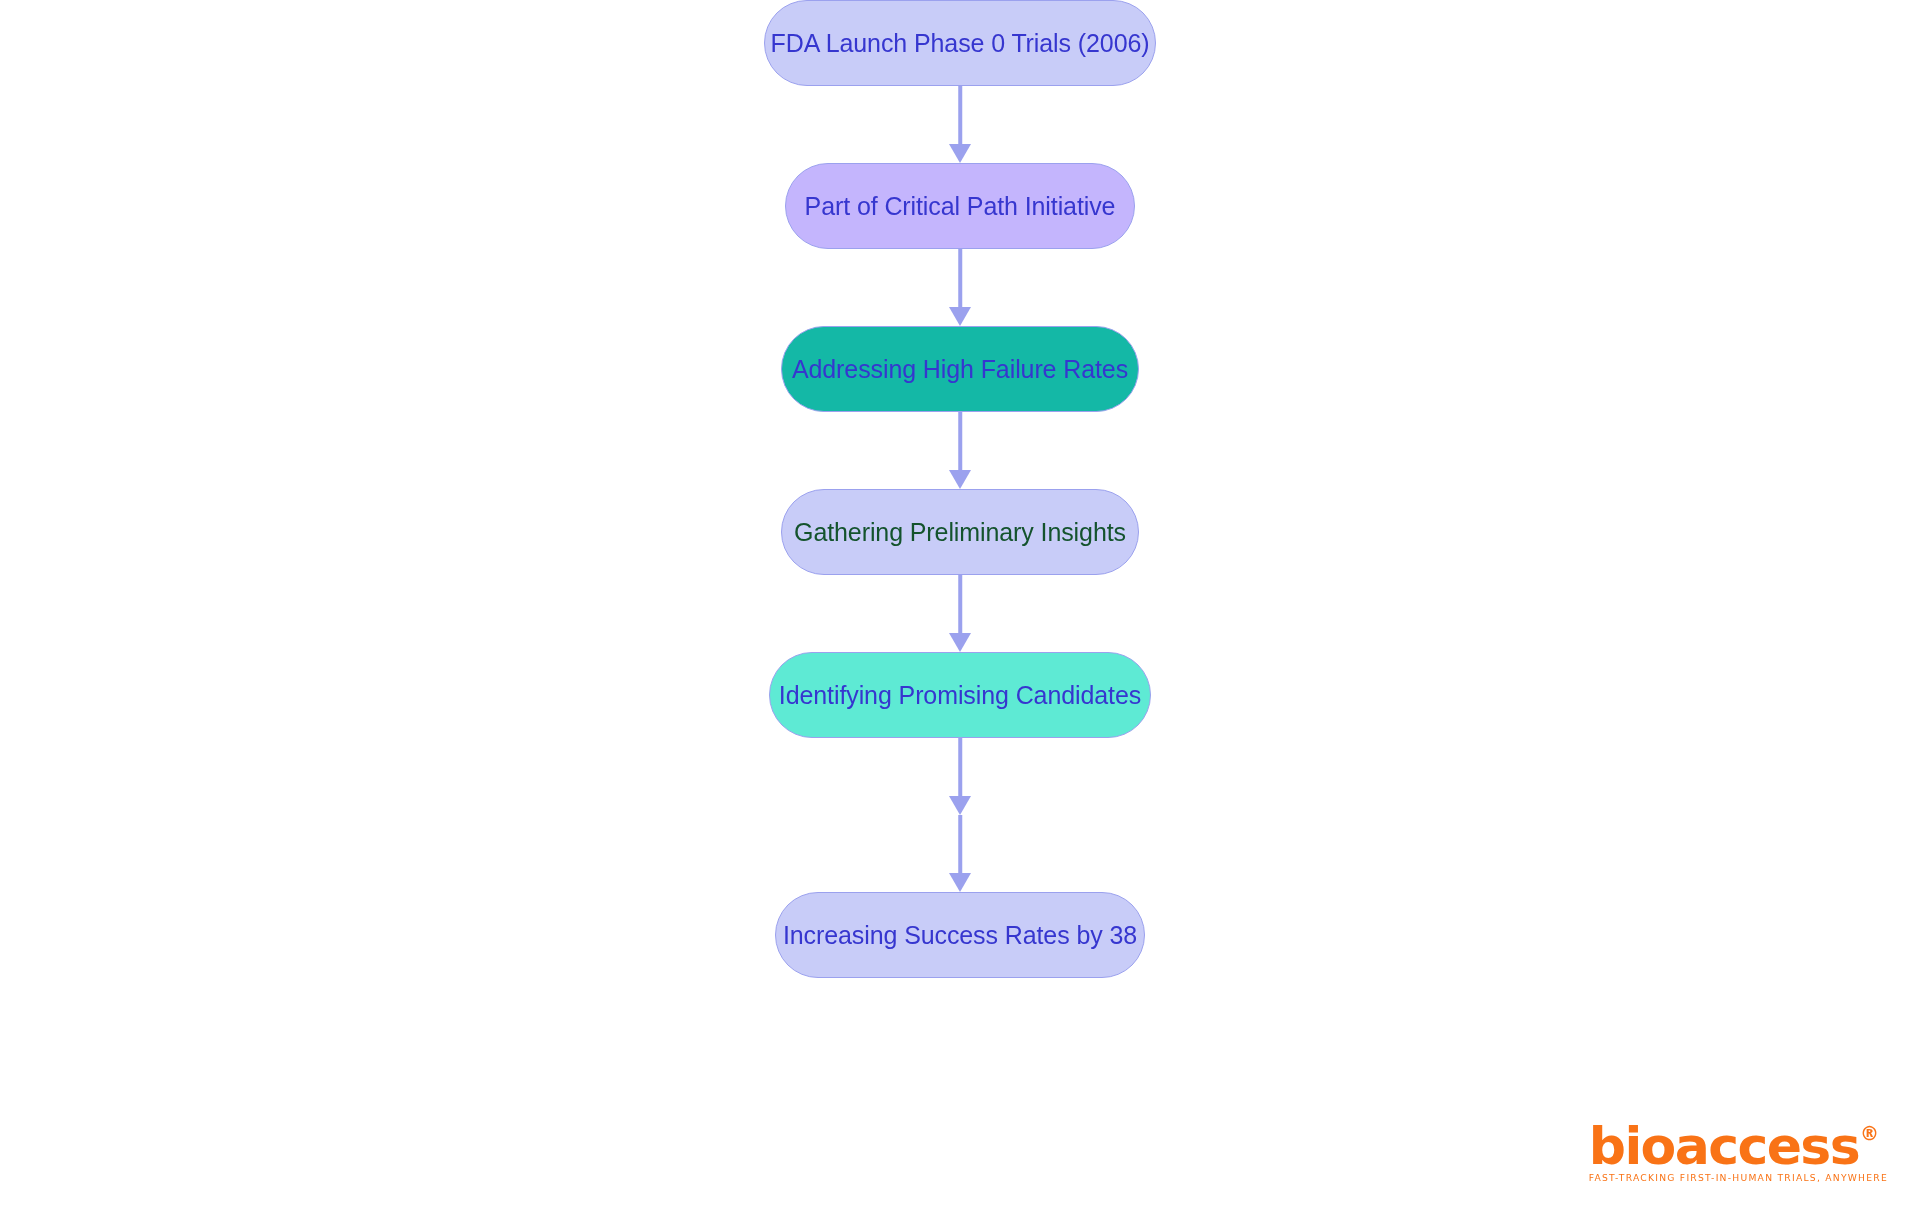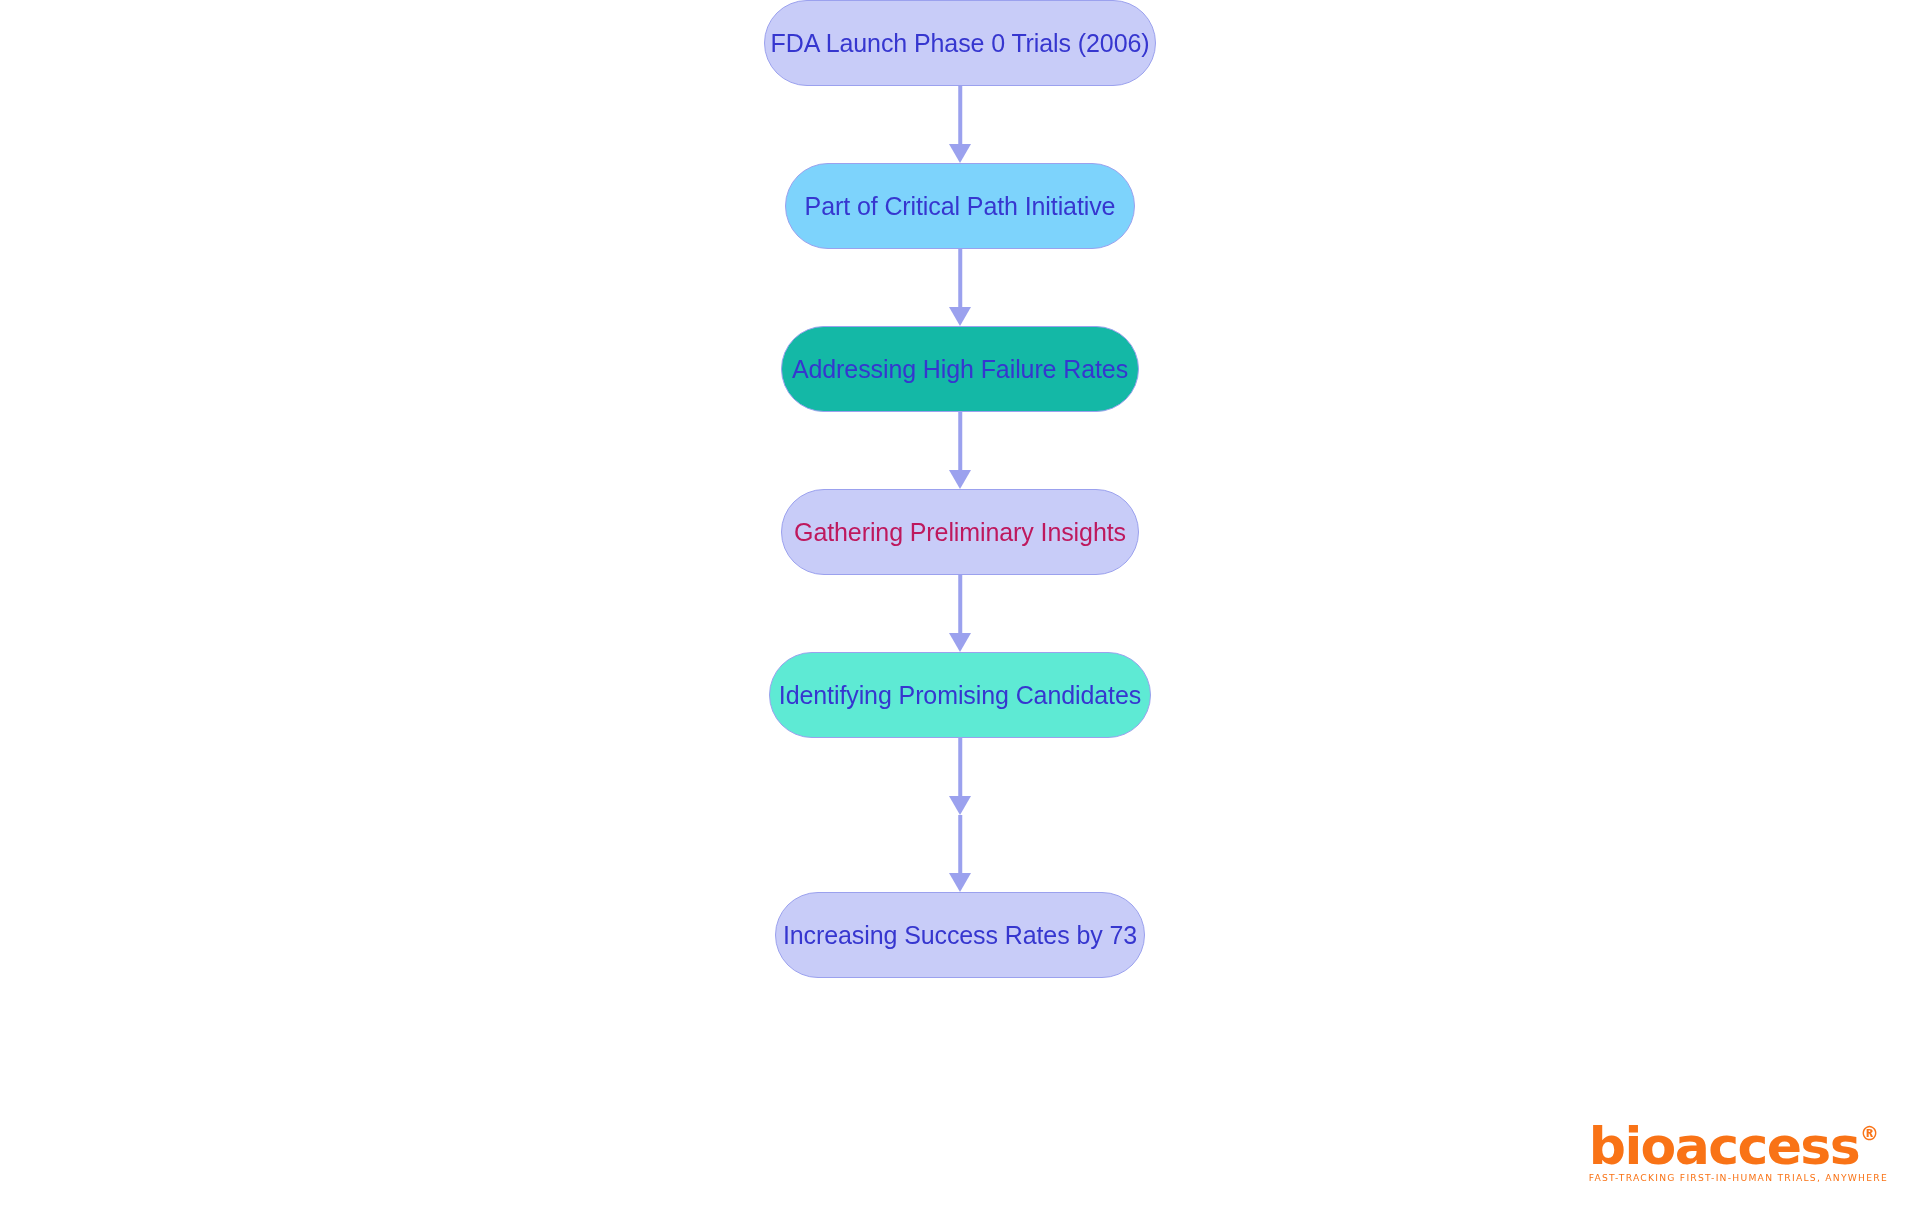--- a/index.html
+++ b/index.html
@@ -129,40 +129,40 @@
 
     <div class="flow-node" style="width: 392px; background: rgb(200, 204, 248); border-color: rgb(155, 161, 238);">
       <span class="node-label" style="color: rgb(54, 54, 207);">FDA Launch Phase 0 Trials (2006)</span>
     </div>
 
     <div class="flow-connector">
       <span class="conn-line" style="background: rgb(155, 161, 238);"></span>
       <span class="conn-head" style="border-top-color: rgb(155, 161, 238);"></span>
     </div>
 
-    <div class="flow-node" style="width: 350px; background: #7dd3fc; border-color: rgb(155, 161, 238);">
+    <div class="flow-node" style="width: 350px; background: #c4b5fd; border-color: rgb(155, 161, 238);">
       <span class="node-label" style="color: rgb(54, 54, 207);">Part of Critical Path Initiative</span>
     </div>
 
     <div class="flow-connector">
       <span class="conn-line" style="background: rgb(155, 161, 238);"></span>
       <span class="conn-head" style="border-top-color: rgb(155, 161, 238);"></span>
     </div>
 
     <div class="flow-node" style="width: 358px; background: #14b8a6; border-color: rgb(155, 161, 238);">
       <span class="node-label" style="color: rgb(54, 54, 207);">Addressing High Failure Rates</span>
     </div>
 
     <div class="flow-connector">
       <span class="conn-line" style="background: rgb(155, 161, 238);"></span>
       <span class="conn-head" style="border-top-color: rgb(155, 161, 238);"></span>
     </div>
 
     <div class="flow-node" style="width: 358px; background: rgb(200, 204, 248); border-color: rgb(155, 161, 238);">
-      <span class="node-label" style="color: #be185d;">Gathering Preliminary Insights</span>
+      <span class="node-label" style="color: #14532d;">Gathering Preliminary Insights</span>
     </div>
 
     <div class="flow-connector">
       <span class="conn-line" style="background: rgb(155, 161, 238);"></span>
       <span class="conn-head" style="border-top-color: rgb(155, 161, 238);"></span>
     </div>
 
     <div class="flow-node" style="width: 382px; background: #5eead4; border-color: rgb(155, 161, 238);">
       <span class="node-label" style="color: rgb(54, 54, 207);">Identifying Promising Candidates</span>
     </div>
@@ -172,21 +172,21 @@
       <span class="conn-head" style="border-top-color: rgb(155, 161, 238);"></span>
     </div>
 
 
     <div class="flow-connector">
       <span class="conn-line" style="background: rgb(155, 161, 238);"></span>
       <span class="conn-head" style="border-top-color: rgb(155, 161, 238);"></span>
     </div>
 
     <div class="flow-node" style="width: 370px; background: rgb(200, 204, 248); border-color: rgb(155, 161, 238);">
-      <span class="node-label" style="color: rgb(54, 54, 207);">Increasing Success Rates by 73</span>
+      <span class="node-label" style="color: rgb(54, 54, 207);">Increasing Success Rates by 38</span>
     </div>
 
   </div>
 </div>
 
 <div class="brand-logo">
   <div>
     <span class="brand-wordmark" style="color: rgb(249, 115, 22);">bioaccess</span><span class="brand-reg" style="color: rgb(249, 115, 22);">®</span>
   </div>
   <div class="brand-tagline" style="color: rgb(249, 115, 22);">FAST-TRACKING FIRST-IN-HUMAN TRIALS, ANYWHERE</div>

